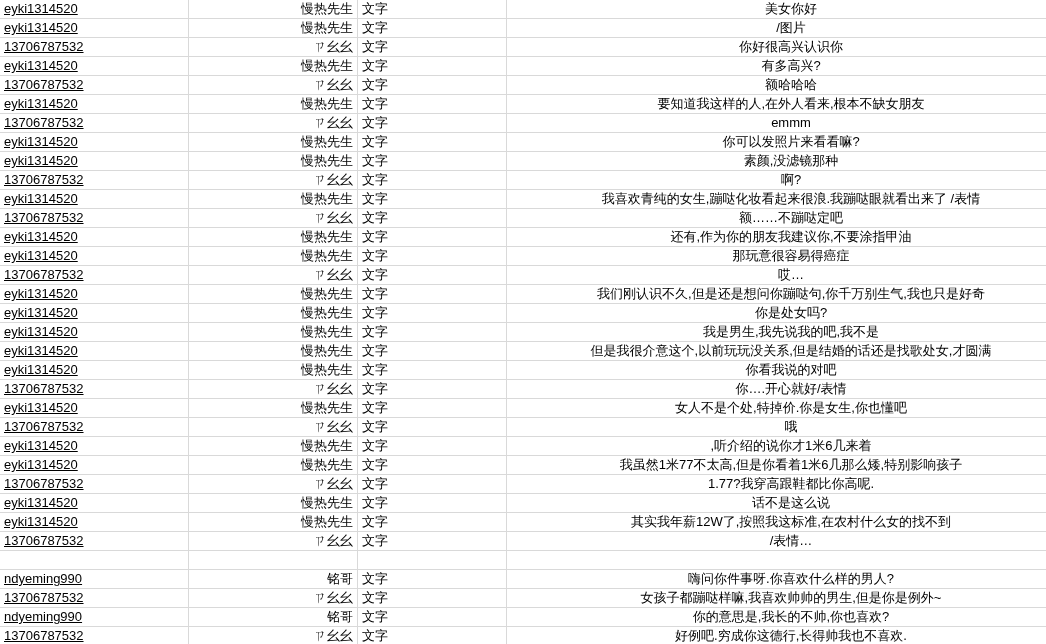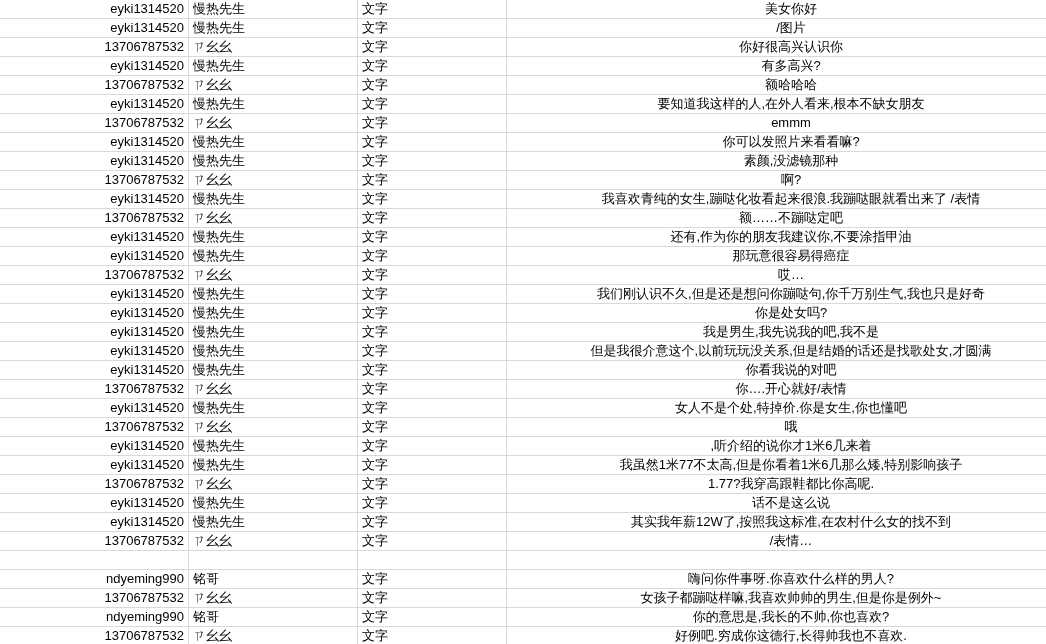--- a/index.html
+++ b/index.html
@@ -27,22 +27,22 @@
     border-bottom: 1px solid #d9d9d9;
     border-right: 1px solid #d9d9d9;
     height: 18px;
     line-height: 18px;
     font-size: 13px;
     padding: 0 4px;
     white-space: nowrap;
     overflow: hidden;
     vertical-align: middle;
   }
-  .col-a { width: 180px; text-align: right; }
-  .col-b { width: 160px; text-align: left; }
+  .col-a { width: 180px; text-align: left; text-decoration: underline; }
+  .col-b { width: 160px; text-align: right; }
   .col-c { width: 140px; text-align: left; }
   .col-d { width: 560px; text-align: center; border-right: none; }
   .row-blank td {
     border-bottom: 1px solid #d9d9d9;
     border-right: 1px solid #d9d9d9;
   }
   .row-blank .col-d { border-right: none; }
   .partial {
     overflow: hidden;
   }

